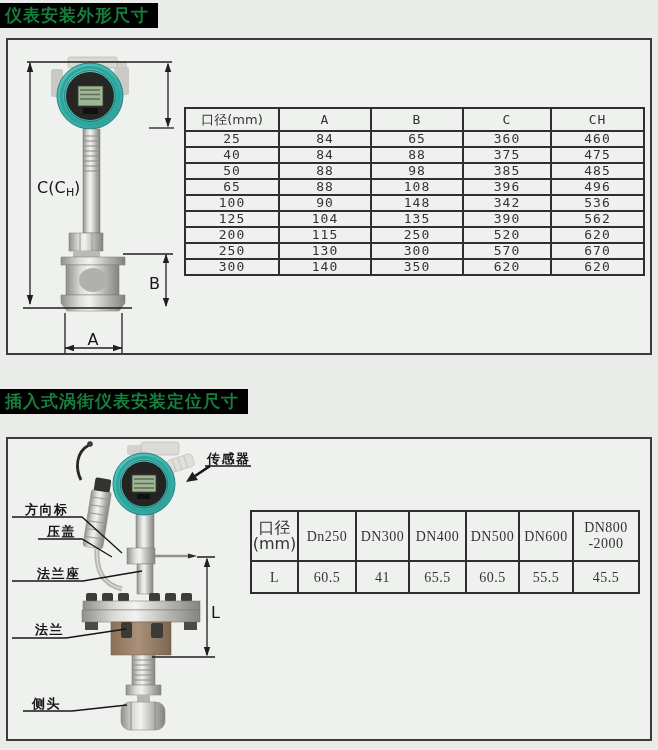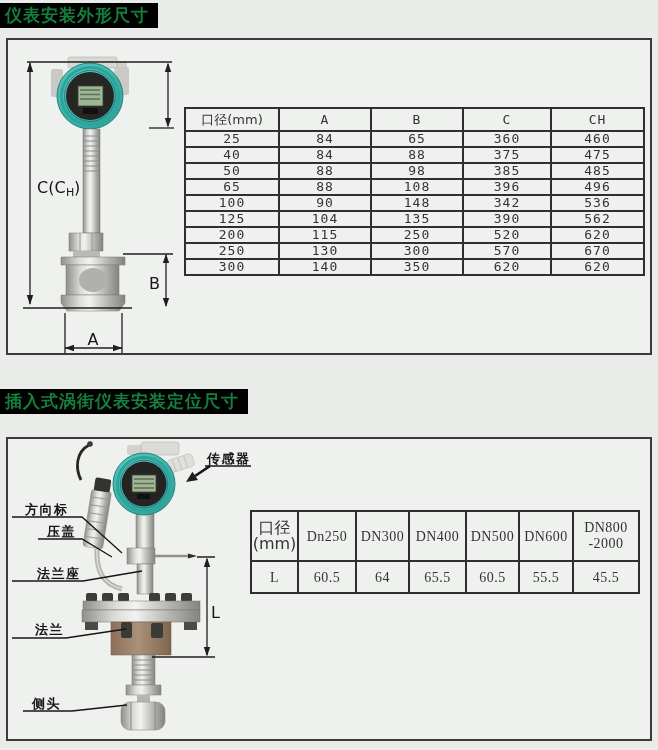--- a/index.html
+++ b/index.html
@@ -366,21 +366,21 @@
       <th>DN500</th>
       <th>DN600</th>
       <th class="twoline">
         <div>DN800</div>
         <div>-2000</div>
       </th>
     </tr>
     <tr class="data">
       <td>L</td>
       <td>60.5</td>
-      <td>64</td>
+      <td>41</td>
       <td>65.5</td>
       <td>60.5</td>
       <td>55.5</td>
       <td>45.5</td>
     </tr>
   </tbody>
     </table>
 
 </div>
 

